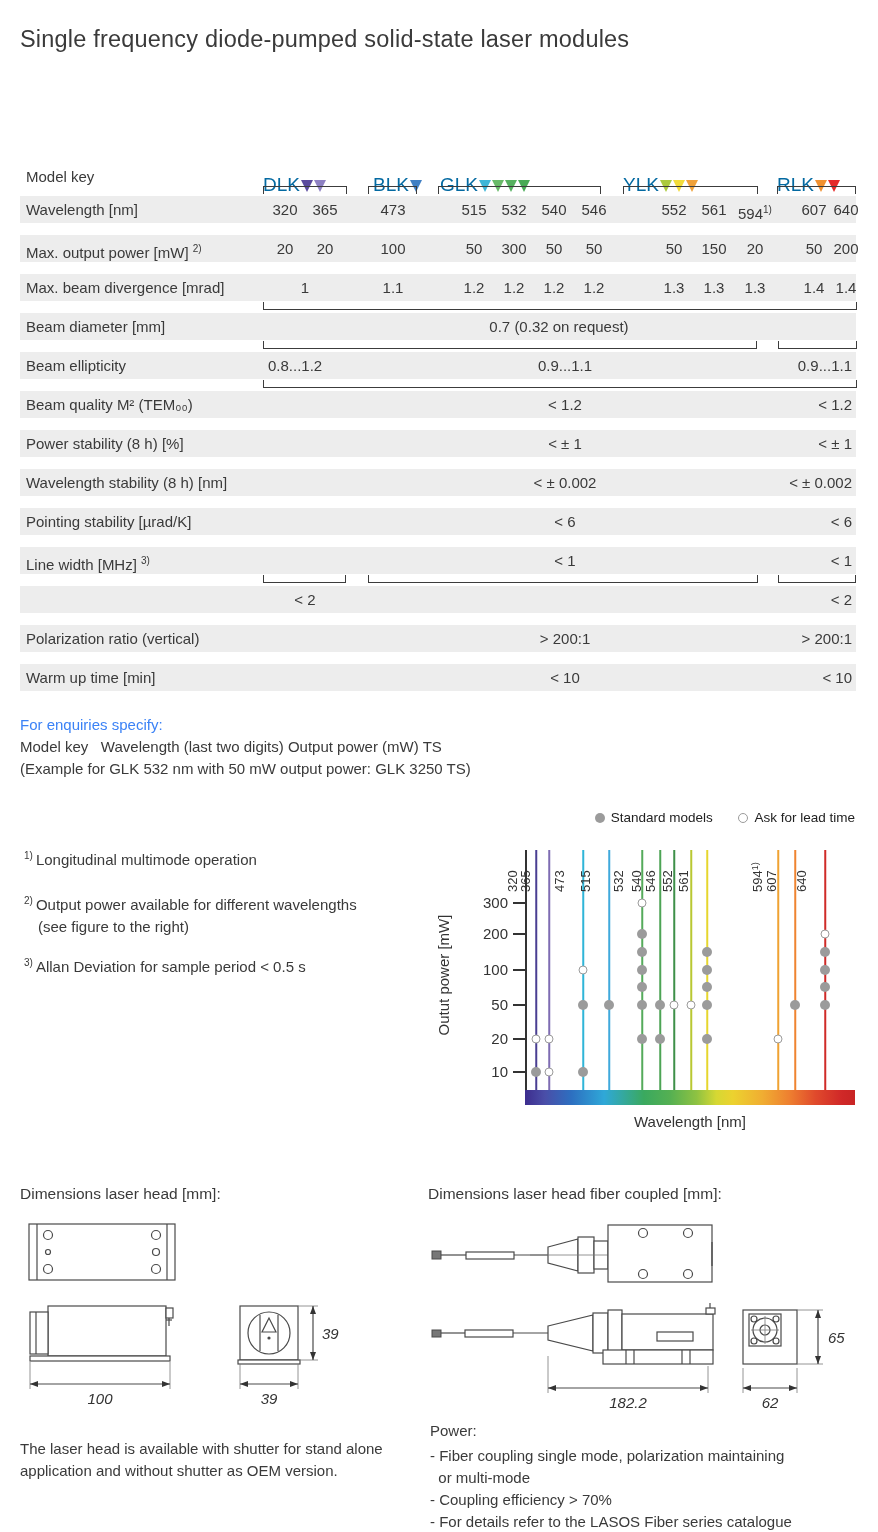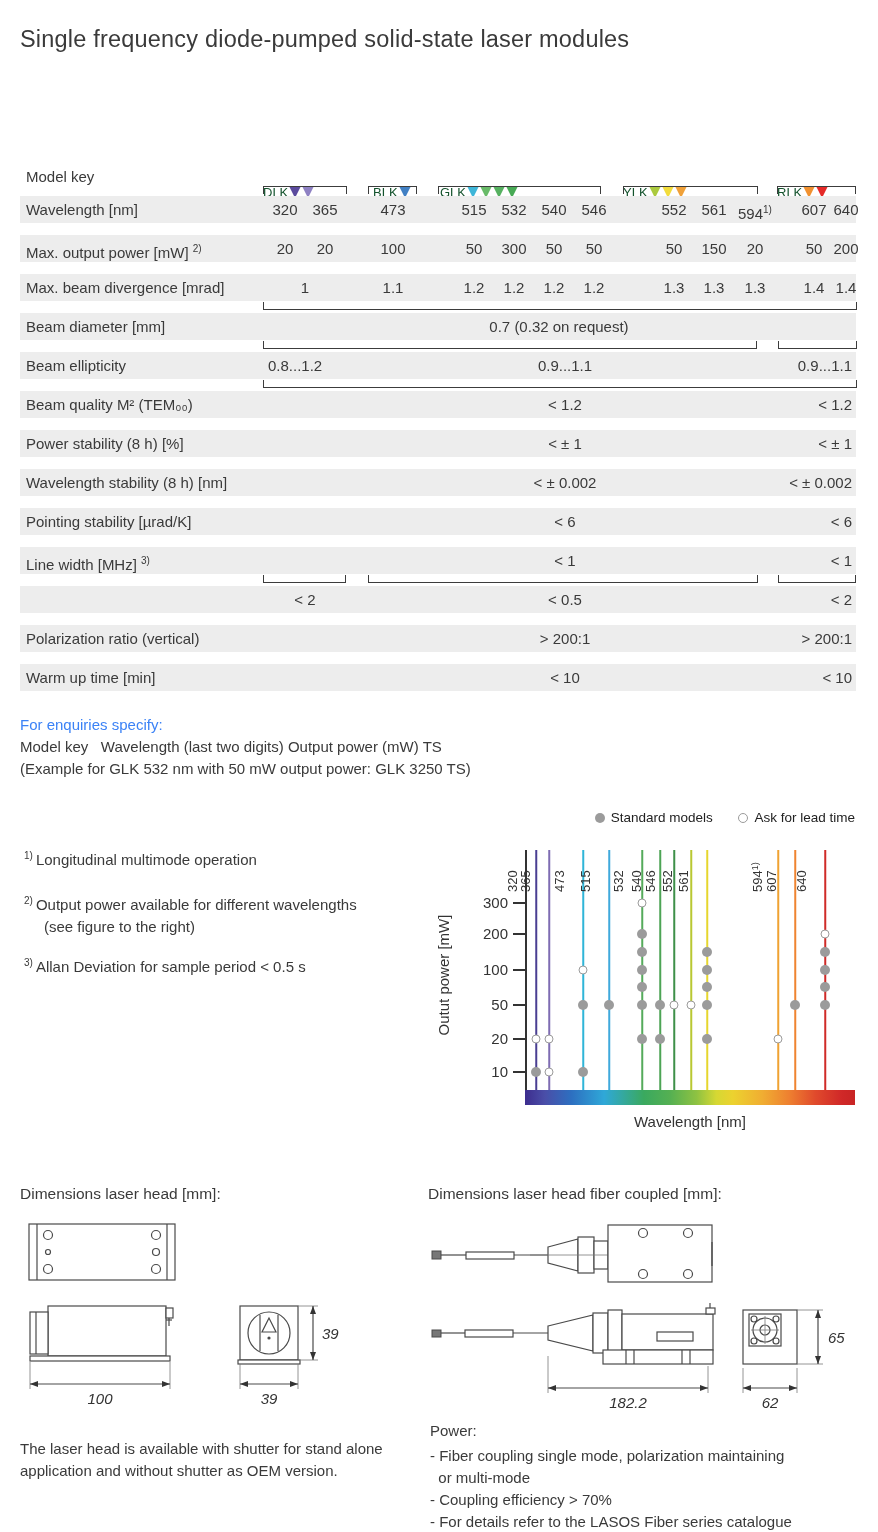--- a/index.html
+++ b/index.html
@@ -15,21 +15,21 @@
   .cell{position:absolute;top:0;width:40px;text-align:center;white-space:nowrap;}
   .x320{left:245px}.x365{left:285px}.x473{left:353px}.x515{left:434px}.x532{left:474px}
   .x540{left:514px}.x546{left:554px}.x552{left:634px}.x561{left:674px}.x594{left:715px}
   .x607{left:774px}.x640{left:806px}
   .xdlk{left:265px}
   .xcenter{left:445px;width:200px;}
   .xright{left:auto;right:4px;width:auto;text-align:right;}
   .xspan{left:243px;width:592px;}
   .xleft{left:248px;width:auto;text-align:left;}
   sup.s{font-size:10px;vertical-align:6px;}
-  .grp{position:absolute;top:16px;white-space:nowrap;font-size:13px;color:#14532d;}
+  .grp{position:absolute;top:8px;white-space:nowrap;font-size:19px;color:#0369a1;}
   .g-dlk{left:243px}.g-blk{left:353px}.g-glk{left:420px}.g-ylk{left:603px}.g-rlk{left:757px}
   .tri{display:inline-block;width:0;height:0;border-left:6px solid transparent;
        border-right:6px solid transparent;border-top:12px solid #000;margin-left:1px;vertical-align:-1px;}
   .br-dn{position:absolute;height:7px;border:1px solid #3c3c3c;border-bottom:none;}
   .br-up{position:absolute;height:7px;border:1px solid #3c3c3c;border-top:none;}
 
   
   .txt{position:absolute;font-size:15px;line-height:22px;}
   .red{color:#3b82f6;}
   .fnsup{font-size:10px;vertical-align:6px;margin-right:3px;}
@@ -181,21 +181,20 @@
     <span class="rlabel"><span>Line width [MHz]</span> <sup class="s">3)</sup></span>
     <span class="cell xcenter">&lt; 1</span>
     <span class="cell xright">&lt; 1</span>
   </div>
   <div class="br-up abs" style="left:263px;top:575px;width:81px"></div>
   <div class="br-up abs" style="left:368px;top:575px;width:388px"></div>
   <div class="br-up abs" style="left:778px;top:575px;width:76px"></div>
 
   <div class="trow gray" style="top:586px">
     <span class="cell xdlk">&lt; 2</span>
-    <span class="cell xcenter">&lt; 0.5</span>
     <span class="cell xright">&lt; 2</span>
   </div>
 
   <div class="trow gray" style="top:625px">
     <span class="rlabel">Polarization ratio (vertical)</span>
     <span class="cell xcenter">&gt; 200:1</span>
     <span class="cell xright">&gt; 200:1</span>
   </div>
 
   <div class="trow gray" style="top:664px">
@@ -205,21 +204,21 @@
   </div>
 
   <div class="txt red" style="left:20px;top:714px">For enquiries specify:</div>
   <div class="txt pre" style="left:20px;top:736px">Model key   Wavelength (last two digits) Output power (mW) TS</div>
   <div class="txt" style="left:20px;top:758px">(Example for GLK 532 nm with 50 mW output power: GLK 3250 TS)</div>
 
   <div class="txt" style="left:24px;top:845px">
     <sup class="fnsup">1)</sup><span>Longitudinal multimode operation</span></div>
   <div class="txt" style="left:24px;top:890px">
     <sup class="fnsup">2)</sup><span>Output power available for different wavelengths</span><br>
-    <span style="margin-left:20px">(see figure to the right)</span></div>
+    <span style="margin-left:14px">(see figure to the right)</span></div>
   <div class="txt" style="left:24px;top:952px">
     <sup class="fnsup">3)</sup><span>Allan Deviation for sample period &lt; 0.5 s</span></div>
 
   <div id="chart">
     <div id="legend">
       <span class="lgi"><span class="lgdot filled"></span><span>Standard models</span></span>
       <span class="lgi"><span class="lgdot open"></span><span>Ask for lead time</span></span>
     </div>
     <div id="ylab">Outut power [mW]</div>
     <div id="yaxis"></div>

